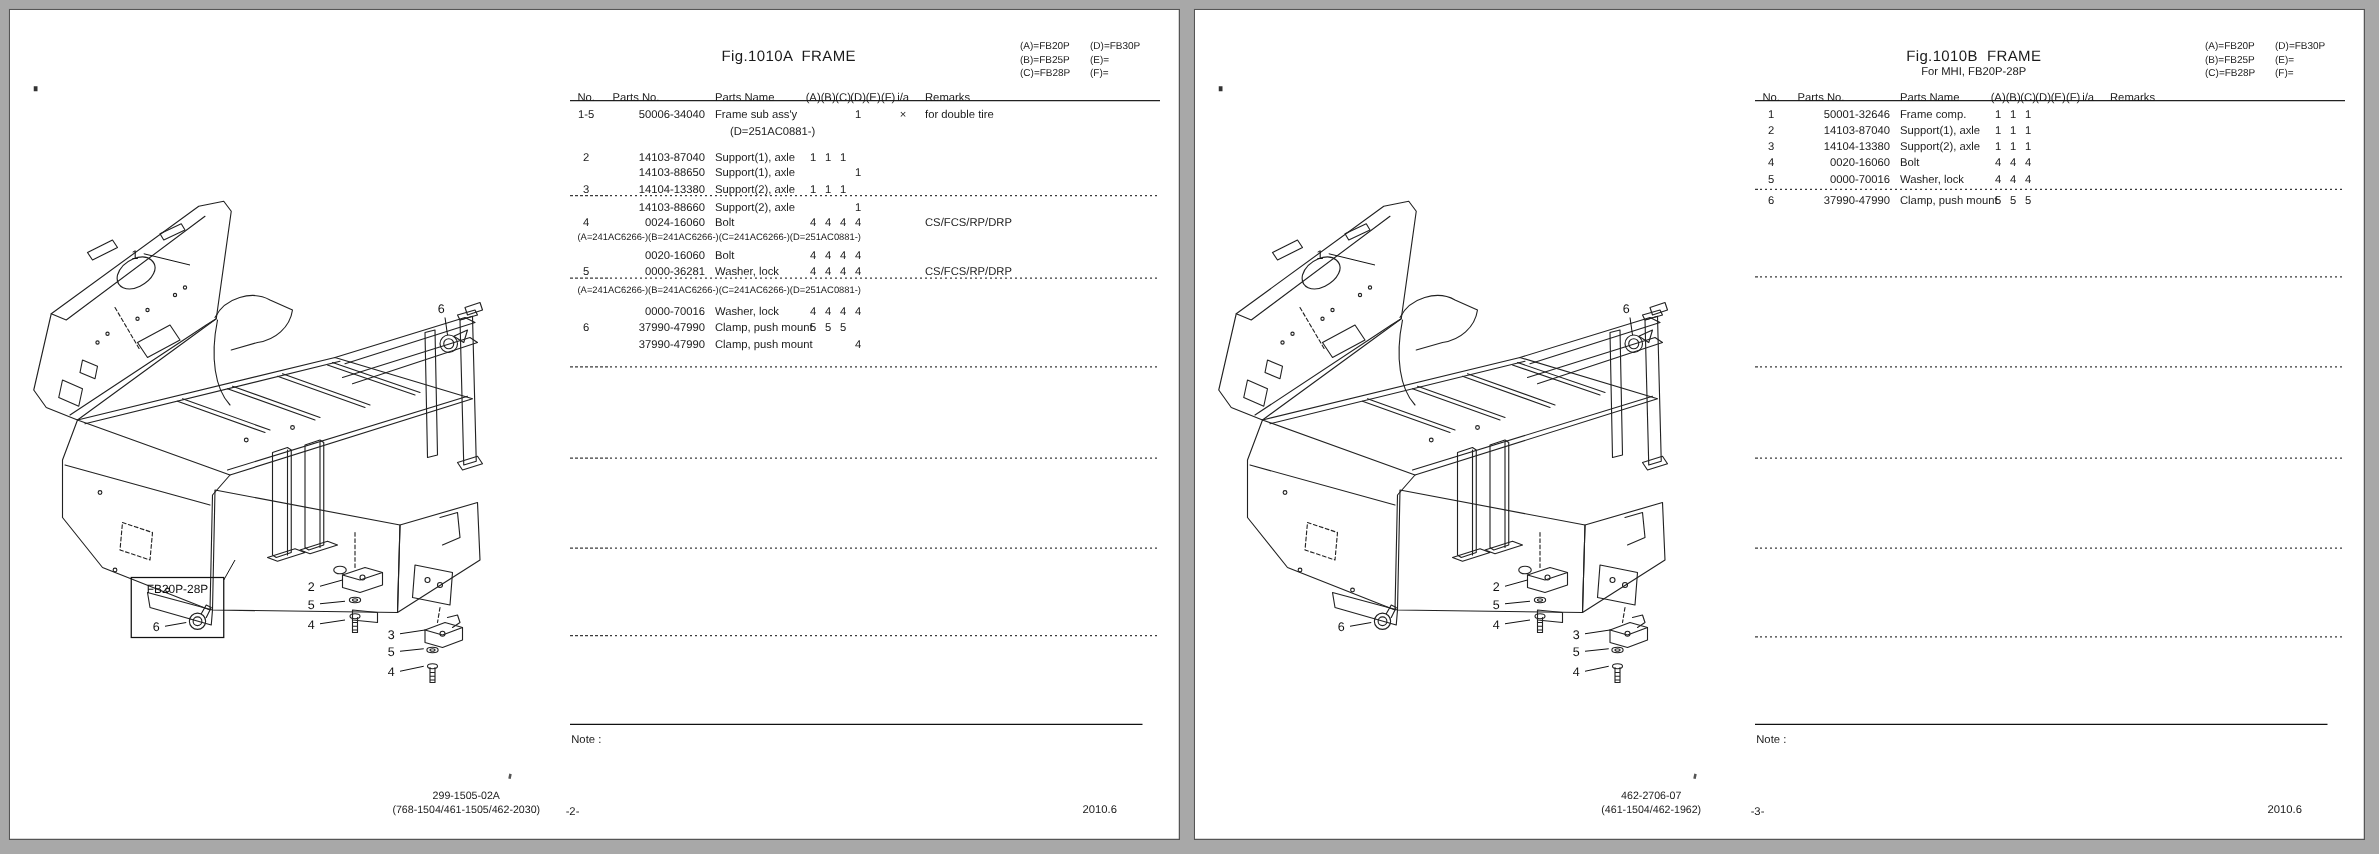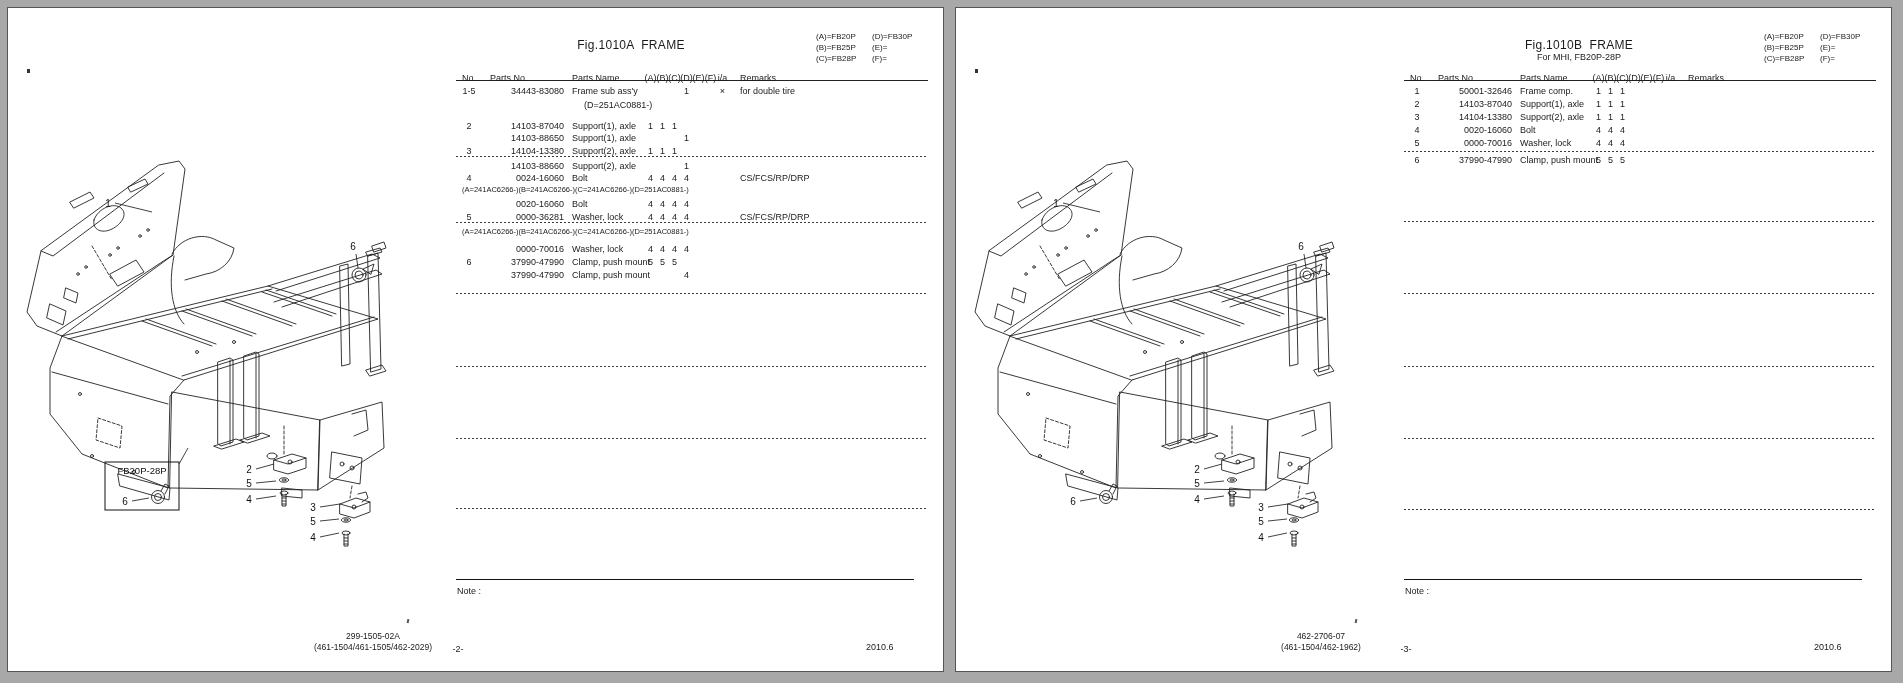--- a/index.html
+++ b/index.html
@@ -163,21 +163,21 @@
         <span class="c-q" style="left: 200px;">(B)</span>
         <span class="c-q" style="left: 212px;">(C)</span>
         <span class="c-q" style="left: 224px;">(D)</span>
         <span class="c-q" style="left: 236px;">(E)</span>
         <span class="c-q" style="left: 248px;">(F)</span>
         <span class="c-ia">i/a</span>
         <span class="c-rm">Remarks</span>
       </div>
       <div class="trow" style="top: 78px;">
         <span class="c-no">1-5</span>
-        <span class="c-pn">34443-83080</span>
+        <span class="c-pn">50006-34040</span>
         <span class="c-name">Frame sub ass'y</span>
         <span class="c-q" style="left: 224px;">1</span>
         <span class="c-ia">×</span>
         <span class="c-rm">for double tire</span>
       </div>
       <div class="trow" style="top: 92px;">
         <span class="c-ref">(D=251AC0881-)</span>
       </div>
       <div class="trow" style="top: 113px;">
         <span class="c-no">2</span>
@@ -291,21 +291,21 @@
     <g>
       <path d="M157,308 L166,292" stroke="#111" stroke-width="0.8" fill="none"></path>
       <rect x="83" y="306" width="74" height="48" fill="none" stroke="#111" stroke-width="1"></rect>
       <text x="120" y="318" text-anchor="middle" font-size="9.5" fill="#111">FB20P-28P</text>
     </g>
   </svg>
   <div class="note-line"></div>
   <div class="note-label">Note :</div>
   <div class="f-tick"></div>
   <div class="f-docno">299-1505-02A</div>
-  <div class="f-refs">(461-1504/461-1505/462-2029)</div>
+  <div class="f-refs">(768-1504/461-1505/462-2030)</div>
   <div class="f-page">-2-</div>
   <div class="f-date">2010.6</div>
 <div class="dotted" style="top: 148px;"></div>
     <div class="dotted" style="top: 214px;"></div>
     <div class="dotted" style="top: 285px;"></div>
     <div class="dotted" style="top: 358px;"></div>
     <div class="dotted" style="top: 430px;"></div>
     <div class="dotted" style="top: 500px;"></div>
   </div>
 

